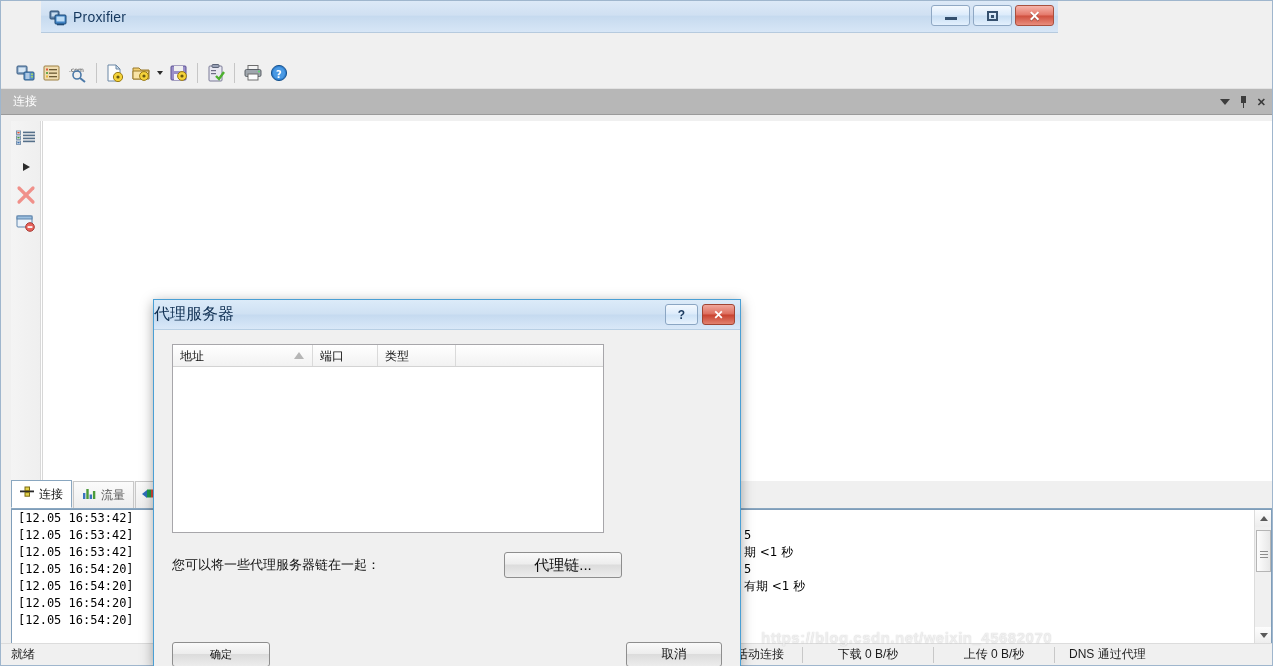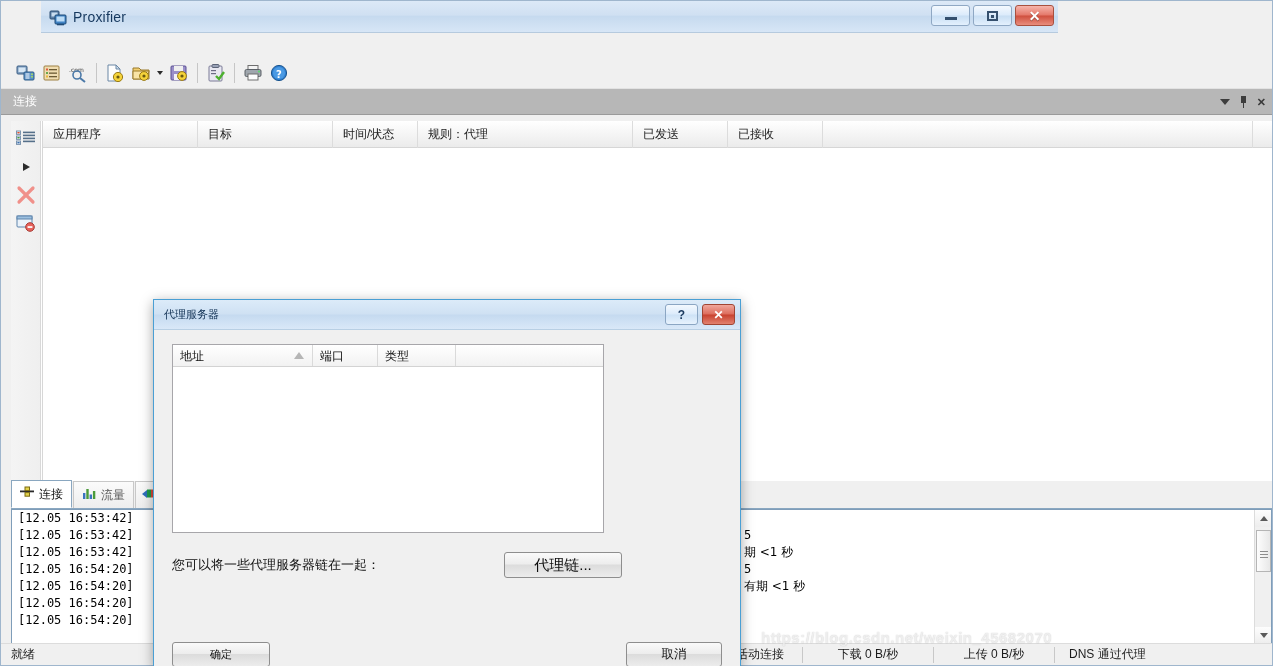--- a/index.html
+++ b/index.html
@@ -173,21 +173,21 @@
     position: absolute; left: 152px; top: 298px; width: 588px; height: 368px;
     border: 1px solid #4a9fd4;
     background: #f0f0f0;
     box-shadow: 0 3px 12px rgba(0,0,0,.35);
   }
   .dlg-title {
     height: 30px; display:flex; align-items:center;
     background: linear-gradient(to bottom,#dcebf9 0%,#cfe1f3 48%,#c5daf0 52%,#d9e8f8 100%);
     border-bottom: 1px solid #b8cfe4;
   }
-  .dlg-title .t { margin-left: 10px; font-size: 11px; color: #0f2f52; }
+  .dlg-title .t { font-size: 16px; color: #0f2f52; }
   .dlg-title-btns { position:absolute; right:5px; top:4px; display:flex; gap:4px; }
   .dlg-btn {
     width: 33px; height: 21px; border:1px solid #8ba6c3; border-radius:3px;
     display:flex;align-items:center;justify-content:center;cursor:pointer;
     background: linear-gradient(to bottom,#f3f9fe 0%,#dcebfb 48%,#cde2f6 52%,#e7f2fd 100%);
     font-size: 12px; color:#1d3c60; font-weight:bold;
   }
   .dlg-btn.close {
     background: linear-gradient(to bottom,#f0a79c 0%,#dd6d5d 48%,#c8422f 52%,#e2816f 100%);
     border-color:#a04533; color:#fff;
@@ -420,29 +420,20 @@
         <svg width="20" height="18" viewBox="0 0 20 18">
           <rect x="1" y="2" width="15" height="11" rx="1" fill="#eaf2fa" stroke="#5e84ab"></rect>
           <rect x="1" y="2" width="15" height="3" fill="#9cc0e0" stroke="#5e84ab"></rect>
           <circle cx="14" cy="13" r="4.3" fill="#e8635c" stroke="#a63a34"></circle>
           <rect x="11.6" y="12.2" width="4.8" height="1.7" fill="#ffffff"></rect>
         </svg>
       </div>
     </div>
 
     <div class="conn-table">
-      <div class="conn-head">
-        <div class="conn-th" style="width:155px">应用程序</div>
-        <div class="conn-th" style="width:135px">目标</div>
-        <div class="conn-th" style="width:85px">时间/状态</div>
-        <div class="conn-th" style="width:215px">规则：代理</div>
-        <div class="conn-th" style="width:95px">已发送</div>
-        <div class="conn-th" style="width:95px">已接收</div>
-        <div class="conn-th" style="width:430px"></div>
-      </div>
       <div class="conn-body"></div>
     </div>
   </div>
 
   <div class="tabstrip">
     <div class="tab active">
       <span>
         <svg width="15" height="13" viewBox="0 0 15 13">
           <rect x="0" y="4.5" width="14" height="1.8" fill="#2a2a2a"></rect>
           <rect x="5" y="1" width="4.5" height="3.6" fill="#e3d24a" stroke="#7a6a12"></rect>

